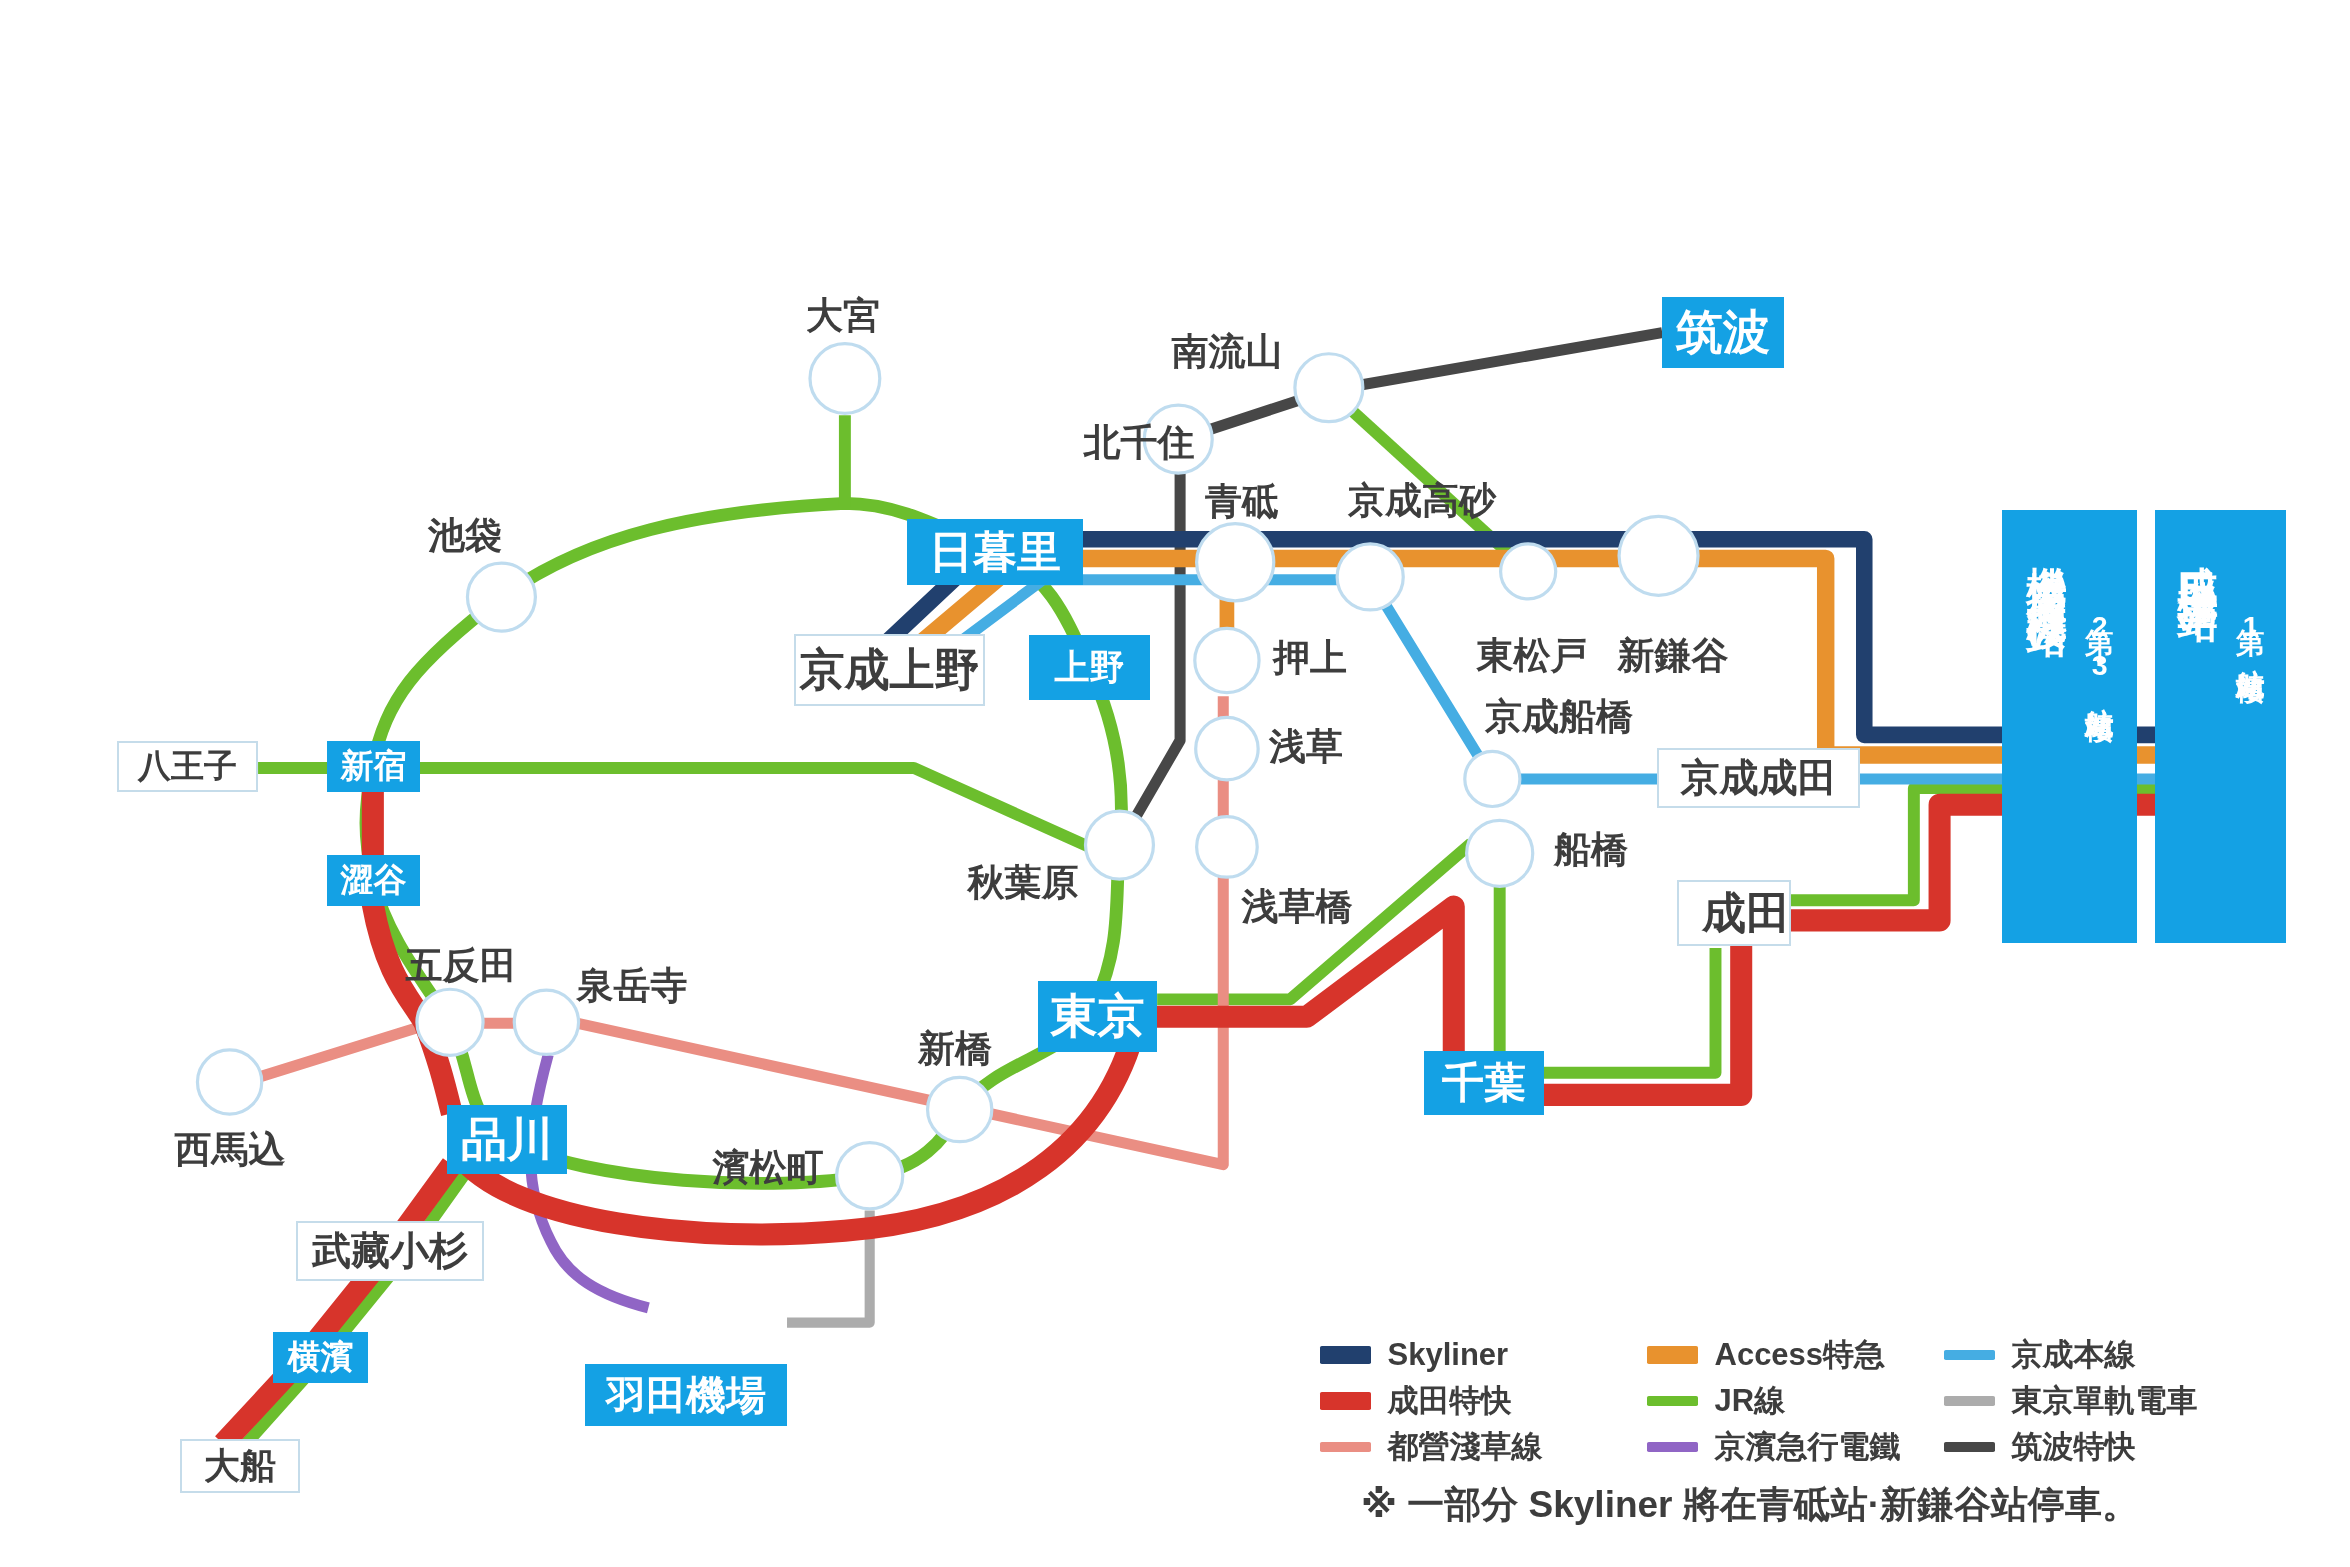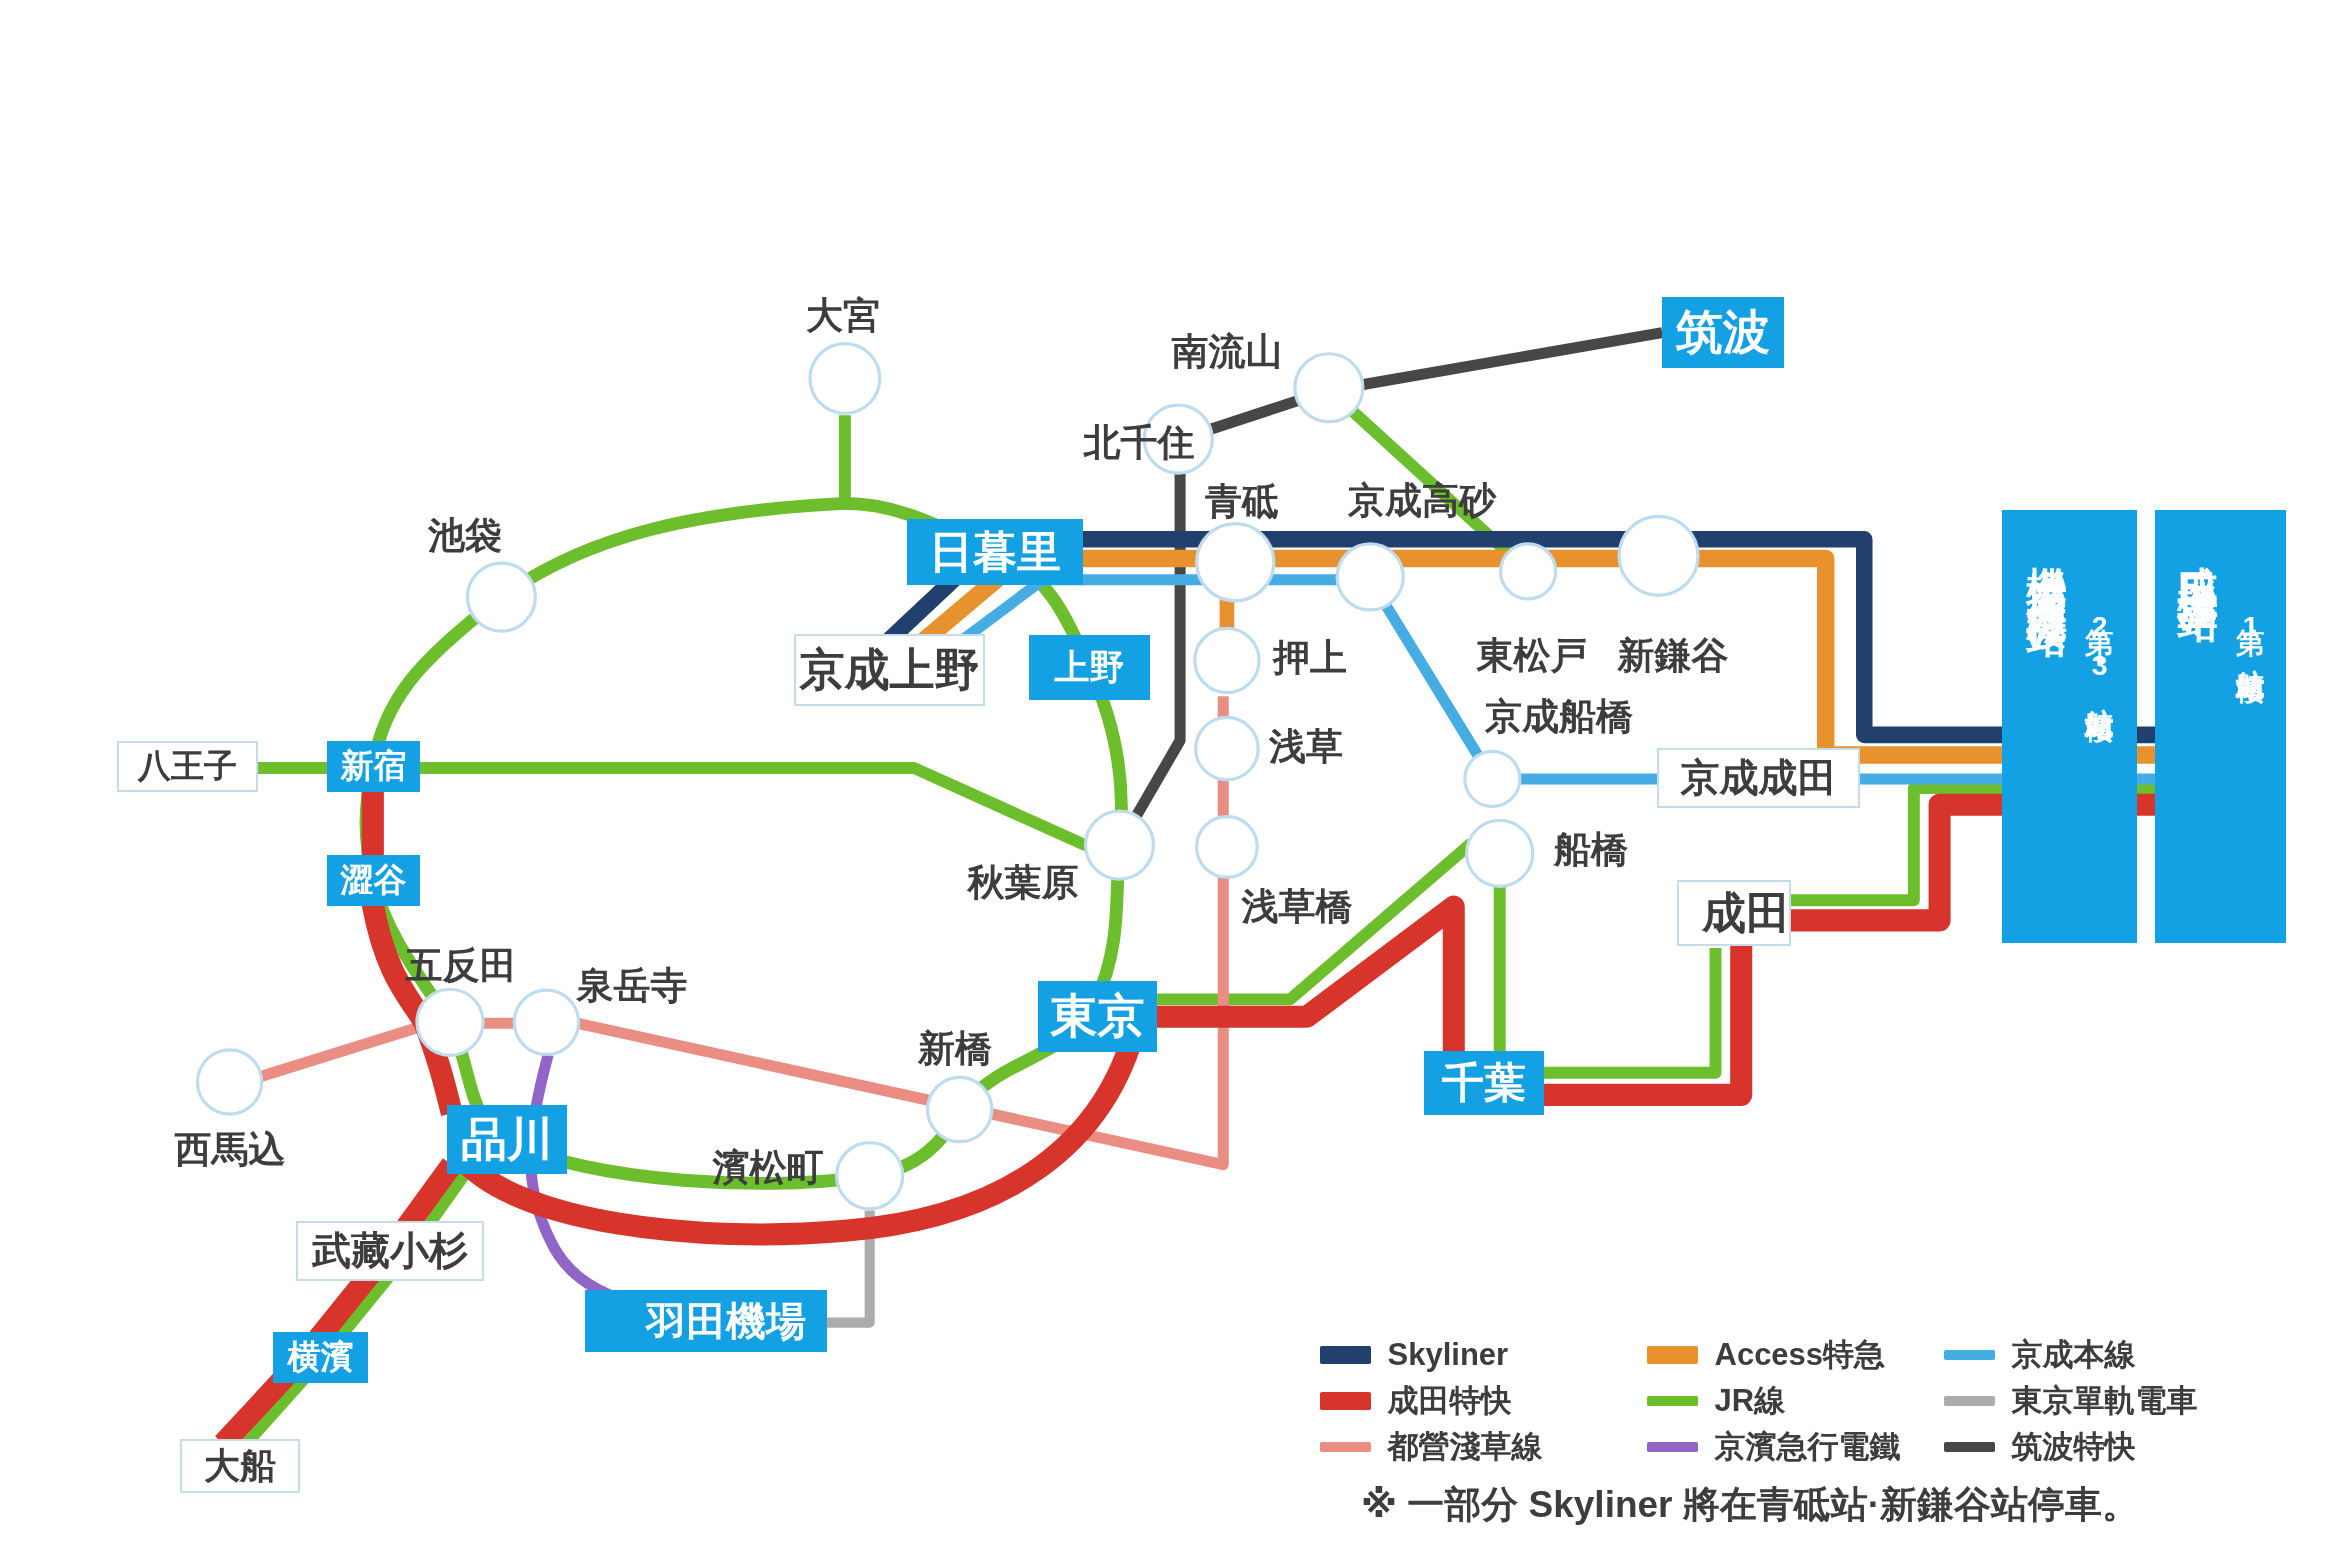--- a/index.html
+++ b/index.html
@@ -112,21 +112,21 @@
   <div id="boxes-layer">
       <div class="bbox" style="left: 1662px; top: 297px; width: 122px; height: 71px; font-size: 47px;">筑波</div>
       <div class="bbox" style="left: 907px; top: 519px; width: 176px; height: 66px; font-size: 44px;">日暮里</div>
       <div class="bbox" style="left: 1029px; top: 635px; width: 121px; height: 65px; font-size: 35px;">上野</div>
       <div class="bbox" style="left: 327px; top: 741px; width: 93px; height: 51px; font-size: 33px;">新宿</div>
       <div class="bbox" style="left: 327px; top: 855px; width: 93px; height: 51px; font-size: 33px;">澀谷</div>
       <div class="bbox" style="left: 447px; top: 1105px; width: 120px; height: 69px; font-size: 46px;">品川</div>
       <div class="bbox" style="left: 1038px; top: 981px; width: 119px; height: 71px; font-size: 47px;">東京</div>
       <div class="bbox" style="left: 1424px; top: 1051px; width: 120px; height: 64px; font-size: 42px;">千葉</div>
       <div class="bbox" style="left: 273px; top: 1332px; width: 95px; height: 51px; font-size: 33px;">横濱</div>
-      <div class="bbox" style="left: 585px; top: 1290px; width: 202px; height: 62px; font-size: 40px; padding-left: 40px;">羽田機場</div>
+      <div class="bbox" style="left: 585px; top: 1364px; width: 202px; height: 62px; font-size: 40px;">羽田機場</div>
       <div class="wbox" style="left: 794px; top: 634px; width: 191px; height: 72px; font-size: 45px;">京成上野</div>
       <div class="wbox" style="left: 117px; top: 741px; width: 141px; height: 51px; font-size: 33px;">八王子</div>
       <div class="wbox" style="left: 1657px; top: 748px; width: 203px; height: 60px; font-size: 39px;">京成成田</div>
       <div class="wbox" style="left: 1677px; top: 880px; width: 114px; height: 66px; font-size: 44px; padding-left: 24px;">成田</div>
       <div class="wbox" style="left: 296px; top: 1221px; width: 188px; height: 60px; font-size: 39px;">武藏小杉</div>
       <div class="wbox" style="left: 180px; top: 1439px; width: 120px; height: 54px; font-size: 36px;">大船</div>
       <div class="airport-box" style="left: 2002px; top: 510px; width: 135px; height: 433px;">
         <span class="airport-main">機場第二候機樓站</span>
         <span class="airport-sub">第2・3航站樓</span>
       </div>

